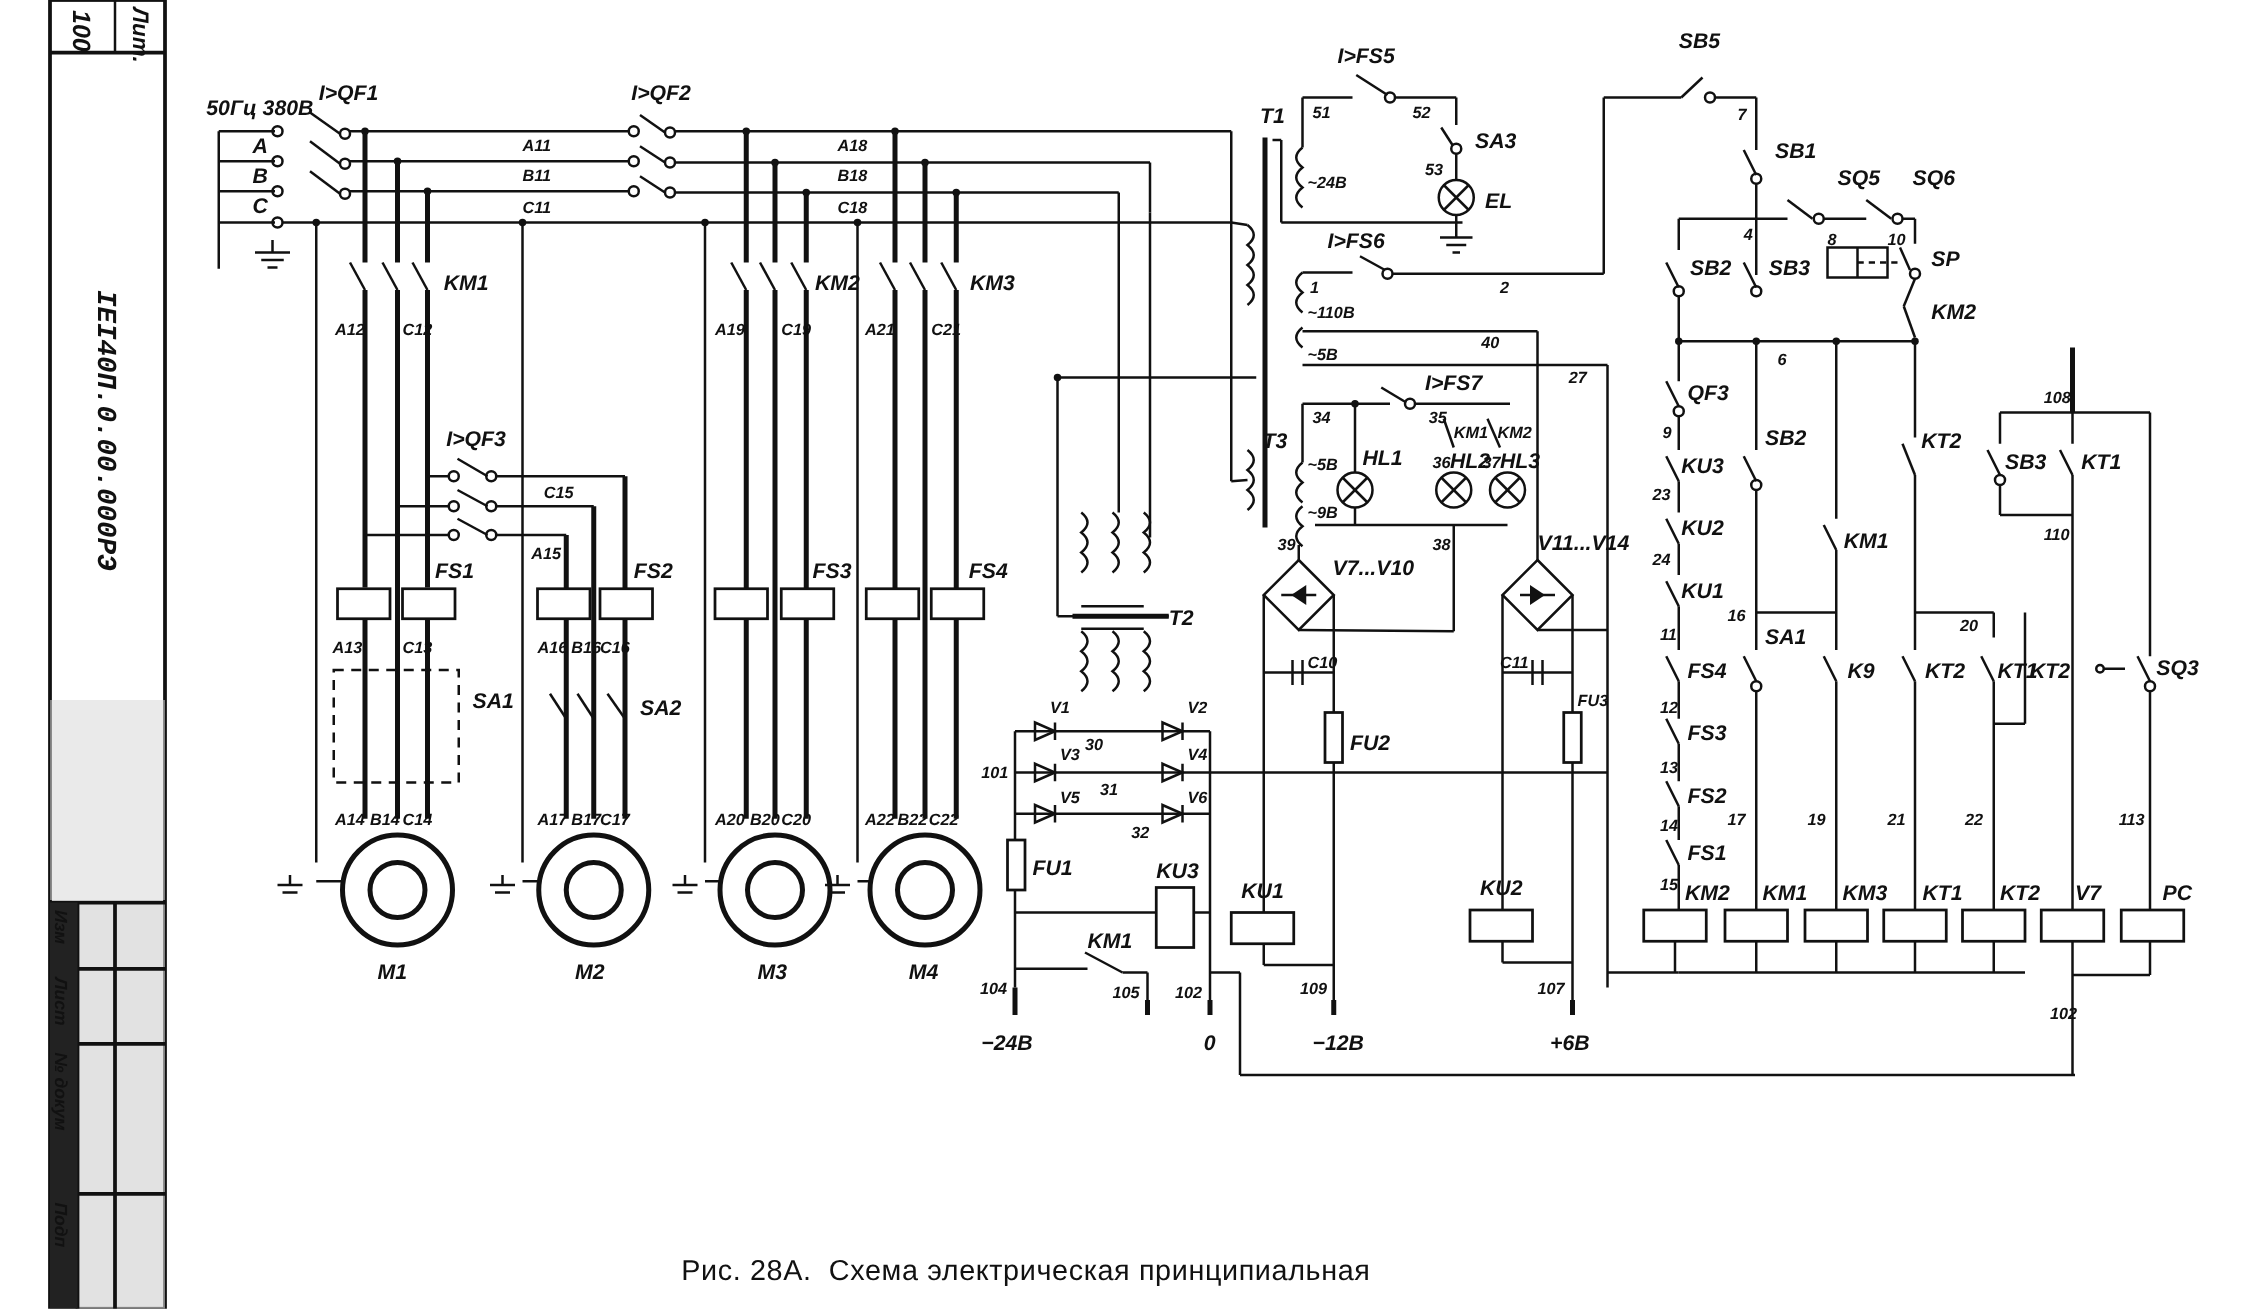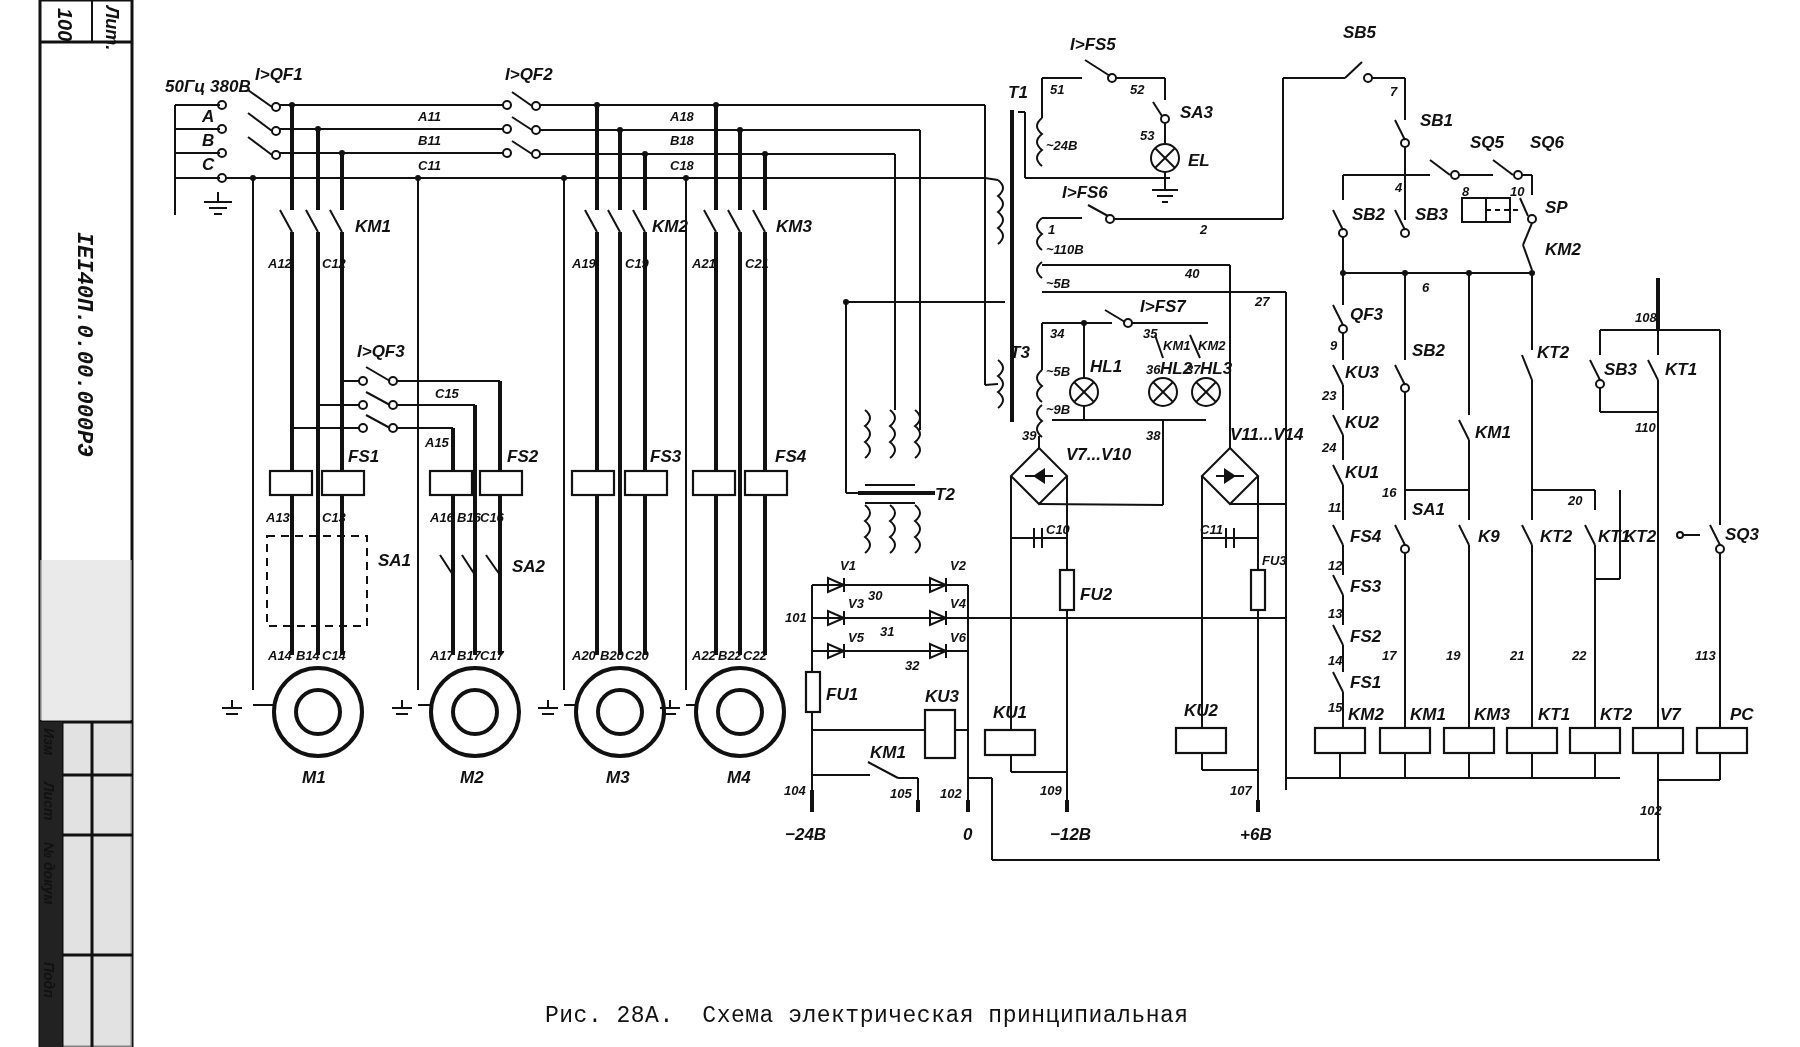--- a/index.html
+++ b/index.html
@@ -6,21 +6,21 @@
   body{width:1800px;height:1047px;position:relative;overflow:hidden;font-family:"DejaVu Sans",sans-serif;}
   #stamp{position:absolute;left:0;top:0;width:140px;height:1047px;}
   #schematic{position:absolute;left:140px;top:0;width:1660px;height:1047px;}
   svg text{font-family:"Liberation Sans",sans-serif;font-style:italic;font-weight:bold;fill:#111;}
   .w{stroke:#111;stroke-width:2;fill:none;}
   .wt{stroke:#111;stroke-width:4;fill:none;}
   .dot{fill:#111;}
   .box{stroke:#111;stroke-width:2.2;fill:#fff;}
   .lbl{font-size:17px;}
   .sm{font-size:13px;}
-  .caption{position:absolute;left:545px;top:1003px;font-family:Liberation Mono, monospace;font-size:23px;color:#111;letter-spacing:0.5px;white-space:pre;}
+  .caption{position:absolute;left:545px;top:1003px;font-family:Liberation Sans, sans-serif;font-size:23px;color:#111;letter-spacing:0.5px;white-space:pre;}
   .stamp-code{font-family:"Liberation Mono",monospace;font-size:22px;}
 </style>
 </head>
 <body>
 
 <svg id="stamp" viewBox="0 0 140 1047">
   <rect x="40" y="0" width="92" height="1047" fill="none" stroke="#111" stroke-width="3"></rect>
   <line x1="40" y1="42" x2="132" y2="42" stroke="#111" stroke-width="3"></line>
   <line x1="92" y1="0" x2="92" y2="42" stroke="#111" stroke-width="2"></line>
   <text transform="translate(58,8) rotate(90)" font-size="20" font-style="italic" font-weight="bold" fill="#111">100</text>

